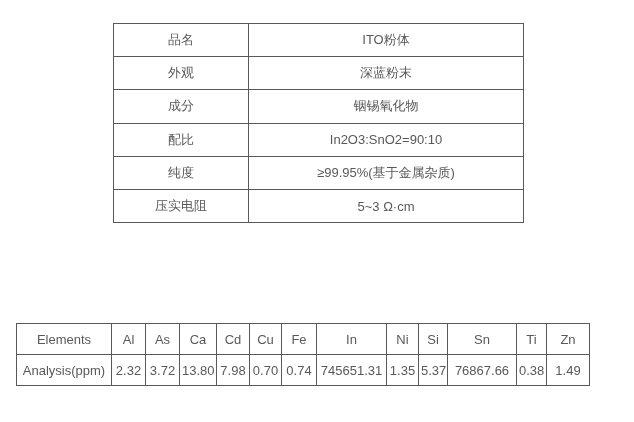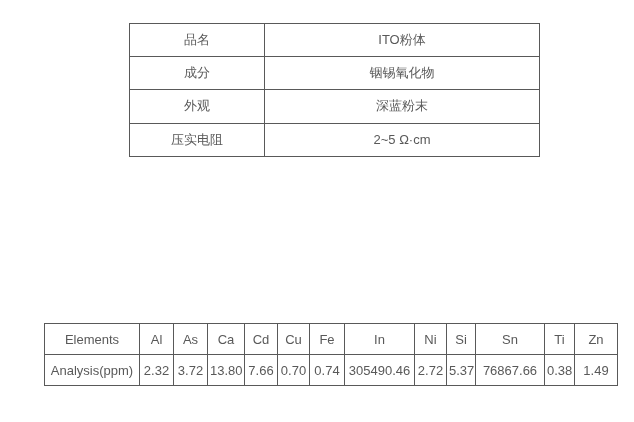--- a/index.html
+++ b/index.html
@@ -13,21 +13,20 @@
     width: 634px;
     height: 422px;
     background: #ffffff;
     overflow: hidden;
   }
   table {
     border-collapse: collapse;
     table-layout: fixed;
     color: #595959;
     font-size: 13px;
-    margin-left: 16px;
   }
   td, th {
     border: 1px solid #595959;
     text-align: center;
     vertical-align: middle;
     font-weight: normal;
     padding: 0 2px;
     overflow: hidden;
     white-space: nowrap;
   }
@@ -35,21 +34,21 @@
     position: absolute;
     left: 113px;
     top: 23px;
     width: 410px;
   }
   .spec-table td {
     height: 32.2px;
   }
   .elements-table {
     position: absolute;
-    left: 28px;
+    left: 16px;
     top: 323px;
     width: 522px;
   }
   .elements-table td, .elements-table th {
     height: 30px;
   }
 </style>
 </head>
 <body>
 
@@ -59,30 +58,38 @@
     <colgroup>
       <col style="width:135px">
       <col style="width:275px">
     </colgroup>
     <tbody>
       <tr>
         <td>品名</td>
         <td>ITO粉体</td>
       </tr>
       <tr>
+        <td>外观</td>
+        <td>深蓝粉末</td>
+      </tr>
+      <tr>
         <td>成分</td>
         <td>铟锡氧化物</td>
       </tr>
       <tr>
-        <td>外观</td>
-        <td>深蓝粉末</td>
+        <td>配比</td>
+        <td>In2O3:SnO2=90:10</td>
+      </tr>
+      <tr>
+        <td>纯度</td>
+        <td>≥99.95%(基于金属杂质)</td>
       </tr>
       <tr>
         <td>压实电阻</td>
-        <td>2~5 Ω·cm</td>
+        <td>5~3 Ω·cm</td>
       </tr>
     </tbody>
   </table>
 
   <table class="elements-table">
     <colgroup>
       <col style="width:95px">
       <col style="width:34px">
       <col style="width:34px">
       <col style="width:37px">
@@ -110,25 +117,25 @@
         <th>Si</th>
         <th>Sn</th>
         <th>Ti</th>
         <th>Zn</th>
       </tr>
       <tr>
         <td>Analysis(ppm)</td>
         <td>2.32</td>
         <td>3.72</td>
         <td>13.80</td>
-        <td>7.66</td>
+        <td>7.98</td>
         <td>0.70</td>
         <td>0.74</td>
-        <td>305490.46</td>
-        <td>2.72</td>
+        <td>745651.31</td>
+        <td>1.35</td>
         <td>5.37</td>
         <td>76867.66</td>
         <td>0.38</td>
         <td>1.49</td>
       </tr>
     </tbody>
   </table>
 
 </div>
 

